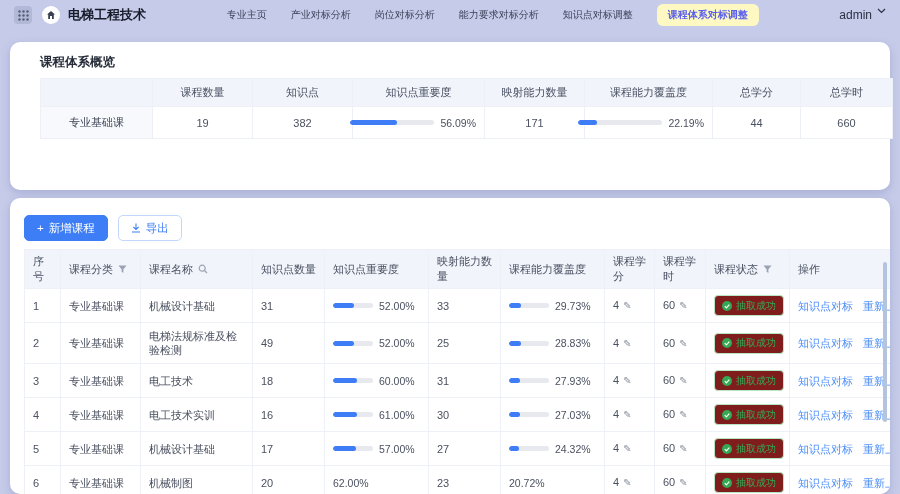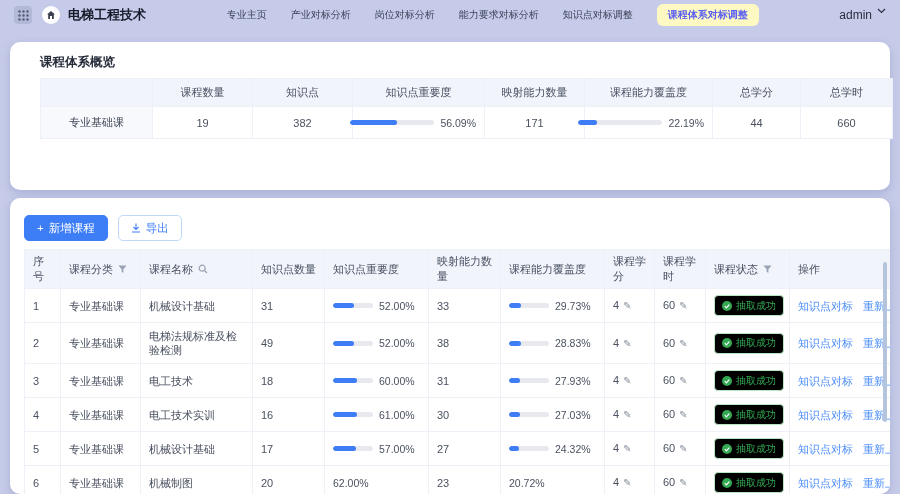--- a/index.html
+++ b/index.html
@@ -65,21 +65,21 @@
   .btn-outline { background: #ffffff; color: #3d7ef7; border: 1px solid #c2d8fb; }
   .btn-ai {
     margin-left: auto; color: #fff; border: none; font-weight: 600;
     background: linear-gradient(90deg, #6d9ff8, #b07ef2);
     box-shadow: 0 2px 6px rgba(130,120,240,0.45); border-radius: 6px; padding: 6px 14px;
   }
   .dt-table-wrap { margin-top: 8px; }
   
   .status-badge {
     display: inline-flex; align-items: center; gap: 4px;
-    background: #000000; border: 1px solid #b7e6c3; color: #34a853;
+    background: #7f1d1d; border: 1px solid #b7e6c3; color: #34a853;
     font-size: 10px; padding: 2.5px 7px; border-radius: 4px; white-space: nowrap;
   }
   
   .ops { display: flex; gap: 10px; white-space: nowrap; }
   .op-link { color: #4b8df8; cursor: pointer; font-size: 11px; }
   .pencil { color: #8a919e; font-size: 10px; margin-left: 4px; cursor: pointer; }
   .scroll-thumb {
     position: absolute; right: 3px; top: 64px; width: 4px; height: 160px;
     background: #b3c4dc; border-radius: 2px; cursor: pointer;
   }
@@ -301,21 +301,21 @@
     <td>电梯法规标准及检验检测</td>
     <td>49</td>
     <td>
       <div class="bar-wrap">
         <span class="bar dt">
                   <span class="bar-fill" style="display: block; width: 52%;"></span>
                 </span>
         <span class="pct">52.00%</span>
       </div>
     </td>
-    <td>38</td>
+    <td>25</td>
     <td>
       <div class="bar-wrap">
         <span class="bar dt">
                   <span class="bar-fill" style="display: block; width: 28.83%;"></span>
                 </span>
         <span class="pct">28.83%</span>
       </div>
     </td>
     <td><span>4</span><span class="pencil">✎</span></td>
     <td><span>60</span><span class="pencil">✎</span></td>

